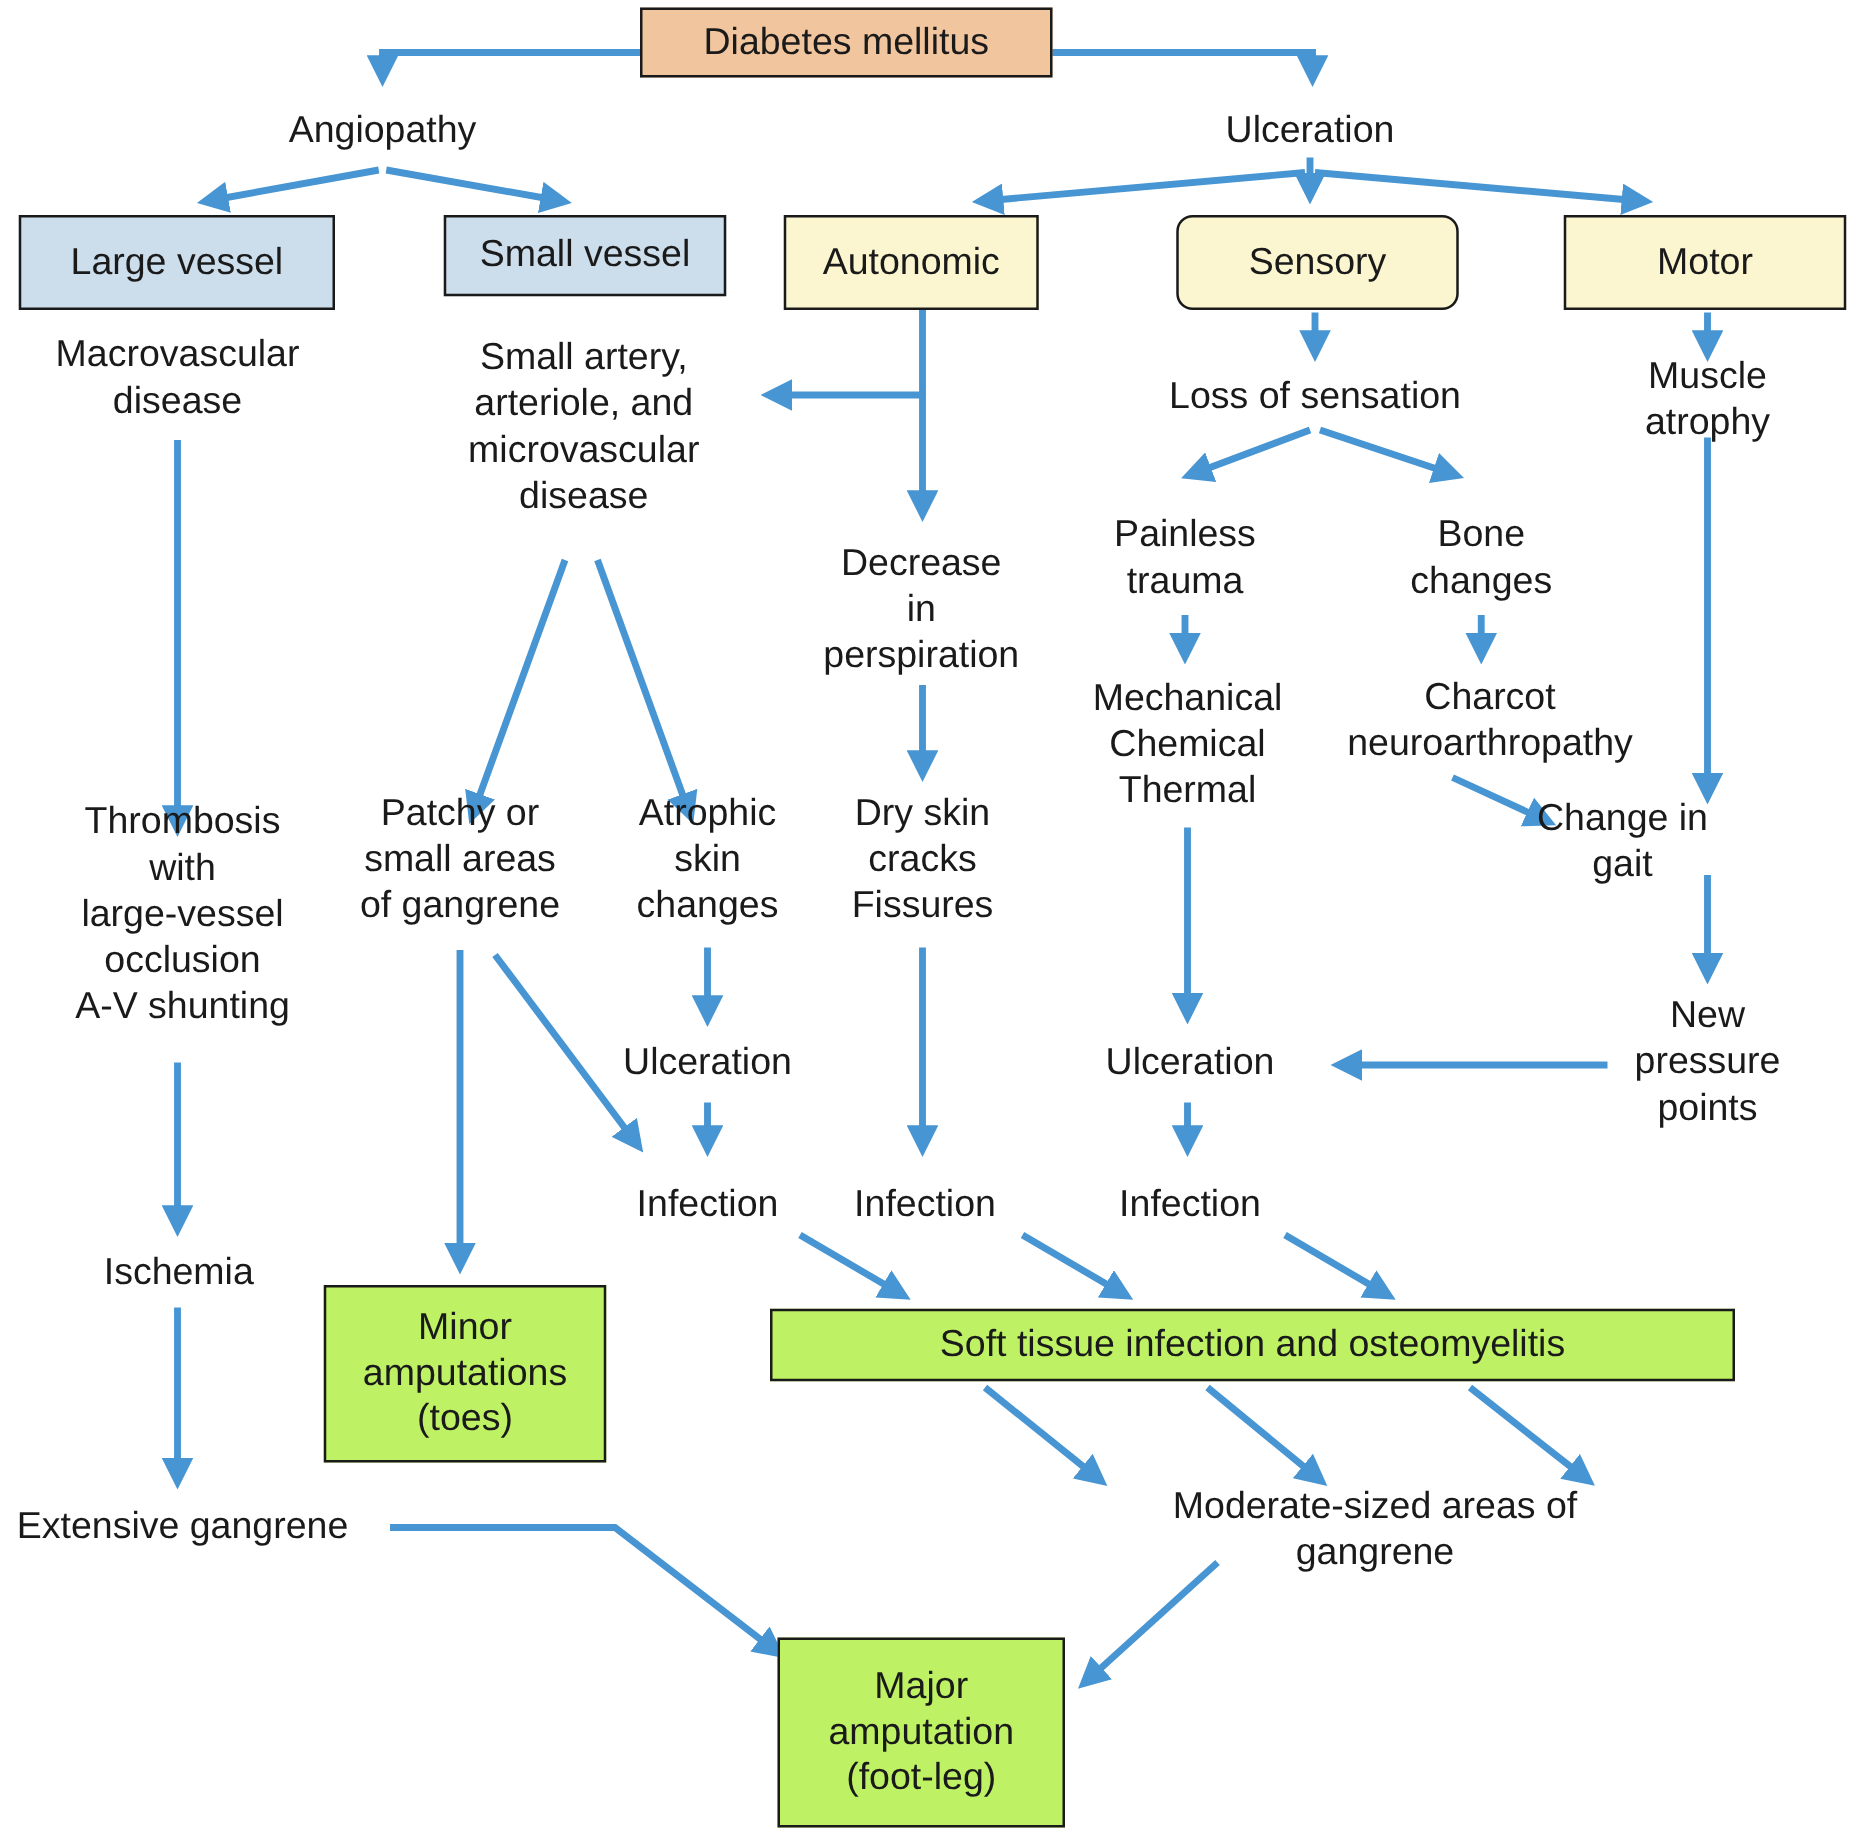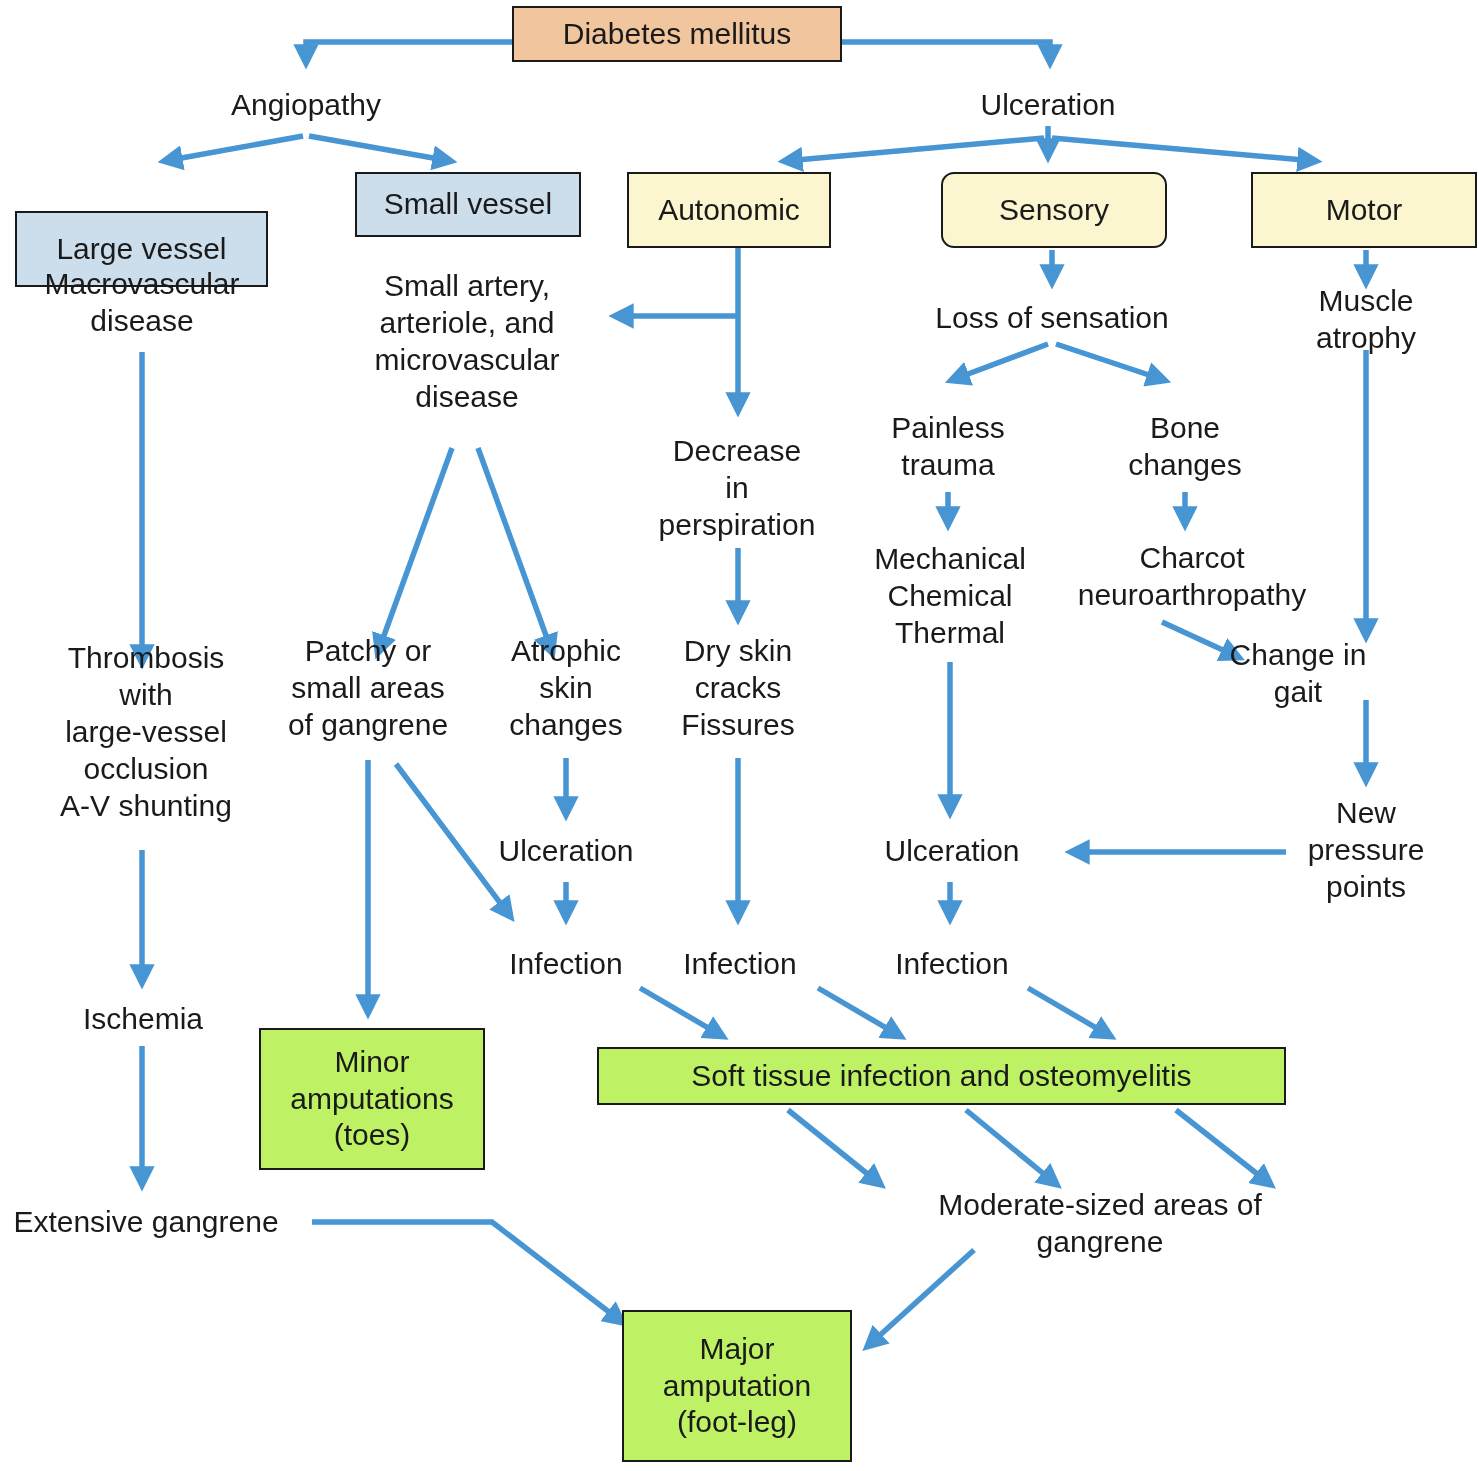--- a/index.html
+++ b/index.html
@@ -82,31 +82,31 @@
       <polyline points="966,1110 1056,1184" marker-end="url(#arrowhead)"></polyline>
       <polyline points="1176,1110 1270,1184" marker-end="url(#arrowhead)"></polyline>
       <polyline points="142,850 142,982" marker-end="url(#arrowhead)"></polyline>
       <polyline points="142,1046 142,1184" marker-end="url(#arrowhead)"></polyline>
       <polyline points="312,1222 492,1222 622,1322" marker-end="url(#arrowhead)"></polyline>
       <polyline points="974,1250 868,1346" marker-end="url(#arrowhead)"></polyline>
     </svg>
 
   <div class="box fill-root" style="left:512px;top:6px;width:330px;height:56px;">Diabetes mellitus</div>
 
-  <div class="box fill-vessel" style="left:15px;top:172px;width:253px;height:76px;margin-top:39px;">Large vessel</div>
+  <div class="box fill-vessel" style="left:15px;top:172px;width:253px;height:76px;">Large vessel</div>
   <div class="box fill-vessel" style="left:355px;top:172px;width:226px;height:65px;">Small vessel</div>
 
   <div class="box fill-neuro" style="left:627px;top:172px;width:204px;height:76px;">Autonomic</div>
   <div class="box fill-neuro" style="left:941px;top:172px;width:226px;height:76px;border-radius:13px;">Sensory</div>
   <div class="box fill-neuro" style="left:1251px;top:172px;width:226px;height:76px;">Motor</div>
 
   <div class="box fill-outcome" style="left:259px;top:1028px;width:226px;height:142px;">Minor
 amputations
 (toes)</div>
-  <div class="box fill-outcome" style="left:597px;top:1047px;width:689px;height:58px;text-align:center;">Soft tissue infection and osteomyelitis</div>
+  <div class="box fill-outcome" style="left:616px;top:1047px;width:772px;height:58px;text-align:center;">Soft tissue infection and osteomyelitis</div>
   <div class="box fill-outcome" style="left:622px;top:1310px;width:230px;height:152px;">Major
 amputation
 (foot-leg)</div>
 
   <div class="node" style="left:306px;top:105px;">Angiopathy</div>
   <div class="node" style="left:1048px;top:105px;">Ulceration</div>
 
   <div class="node" style="left:142px;top:303px;">Macrovascular
 disease</div>
   <div class="node" style="left:467px;top:342px;">Small artery,

